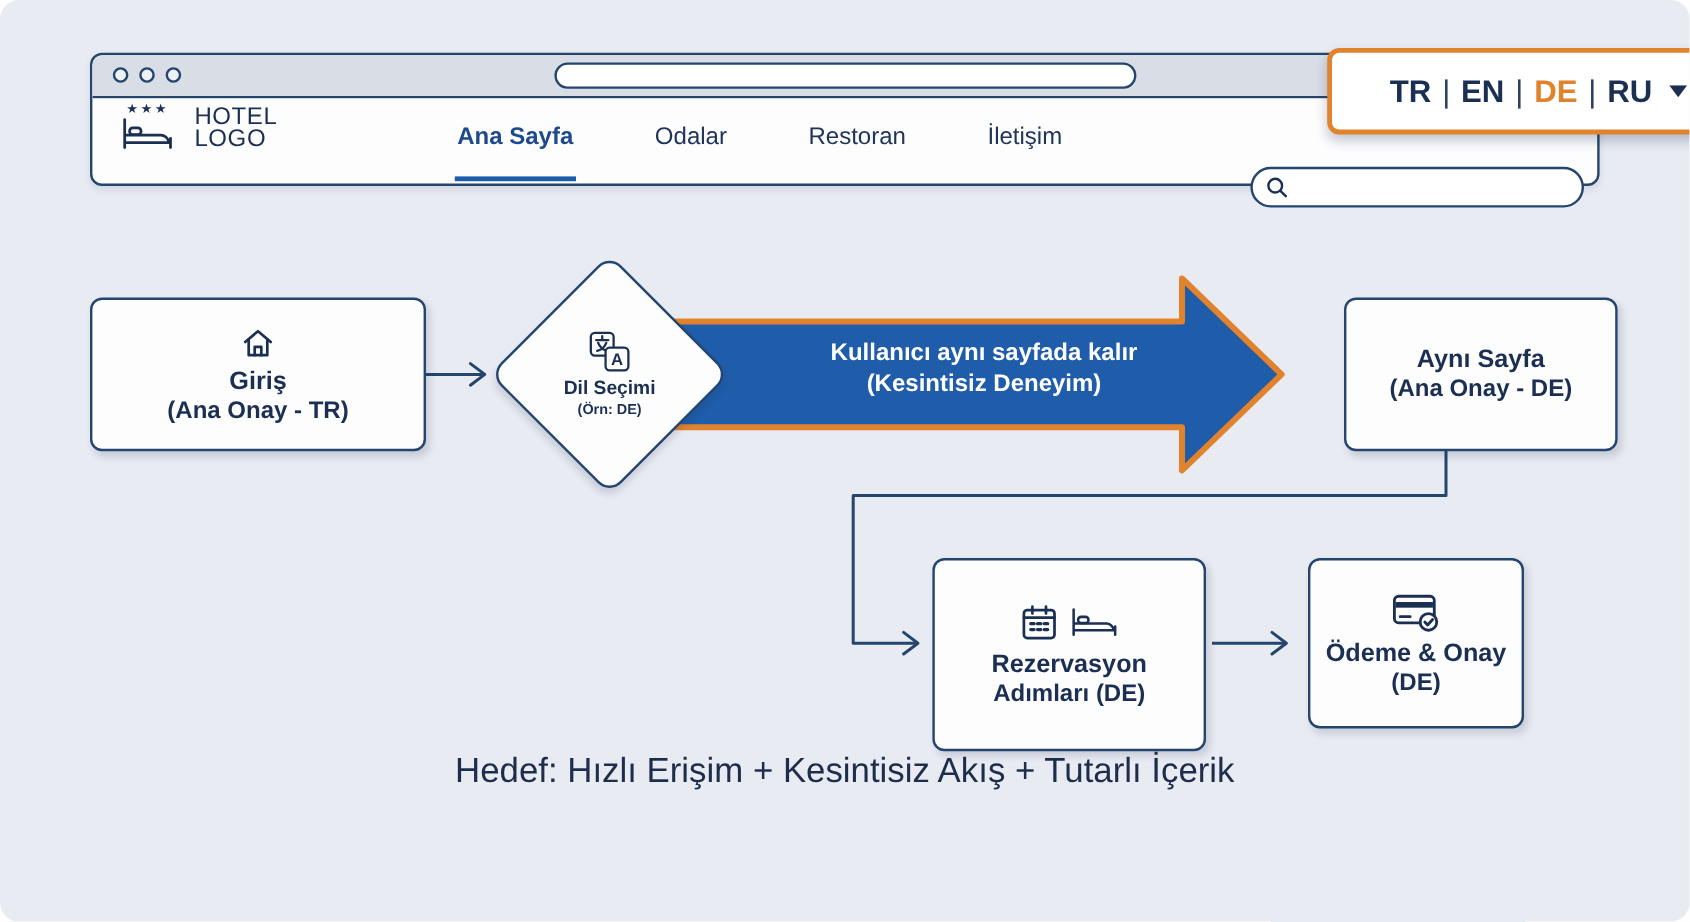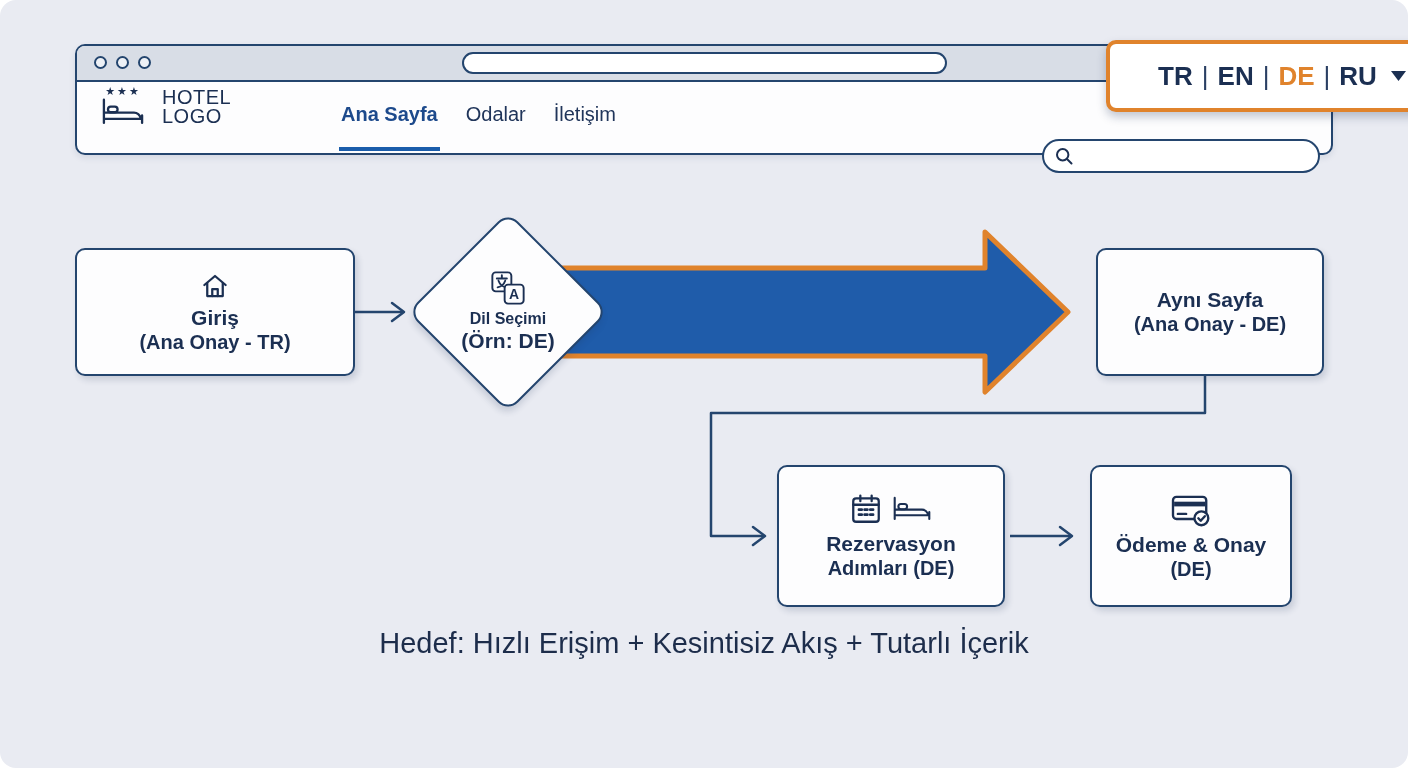--- a/index.html
+++ b/index.html
@@ -13,21 +13,21 @@
   .dots { position:absolute; left:17px; top:10px; display:flex; gap:9px; }
   .dot { width:13px; height:13px; border-radius:50%; border:2px solid #24456e; background:#eef1f6; cursor:pointer; }
   .urlbar { position:absolute; left:385px; top:6px; width:485px; height:22px; background:#fff; border:2px solid #24456e; border-radius:12px; cursor:text; }
   .browser-content { position:relative; height:69px; }
   .logo { position:absolute; left:18px; top:4px; display:flex; align-items:center; gap:11px; }
   .logo-icon { display:flex; flex-direction:column; align-items:center; }
   .logo-stars { font-size:11px; letter-spacing:2px; color:#1b2f52; line-height:11px; }
   .logo-text { font-size:20px; font-weight:400; color:#1b2f52; line-height:19px; letter-spacing:.5px; }
   .nav { position:absolute; left:262px; top:0; height:100%; display:flex; gap:24px; }
   .nav-item { display:flex; align-items:center; height:100%; font-size:20px; font-weight:500; color:#20355a;
-              border-bottom:4px solid transparent; padding:4px 2px; cursor:pointer; }
+              border-bottom:4px solid transparent; padding:4px 2px; cursor:pointer;margin-left:40px; }
   .nav-item.active { color:#1d4a8c; border-bottom-color:#1a5dab; font-weight:600; }
   .search { position:absolute; left:965px; top:57px; width:278px; height:34px; background:#fff; border:2px solid #24456e;
             border-radius:17px; display:flex; align-items:center; padding-left:10px; gap:6px; }
   .search input { border:none; outline:none; background:transparent; width:200px; font-size:15px; color:#1b2f52; font-family:"Liberation Sans",sans-serif; }
 
   
   .langbox { position:absolute; left:1058px; top:40px; width:352px; height:72px; background:#ffffff;
              border:4px solid #e0832c; border-radius:10px; box-shadow:0 5px 10px rgba(20,40,80,.25);
              display:flex; align-items:center; justify-content:center; gap:9px;
              font-size:26px; font-weight:700; color:#1b2f52; z-index:10; cursor:pointer;margin-left:48px; }
@@ -35,33 +35,33 @@
   .langbox .opt.active { color:#e0832c; }
   .langbox .caret { margin-left:5px; display:flex; }
 
   
   .fbox { position:absolute; background:#fdfdfe; border:2px solid #24456e; border-radius:10px;
           box-shadow:3px 4px 6px rgba(30,50,90,.16); display:flex; flex-direction:column;
           align-items:center; justify-content:center; text-align:center; color:#1b2f52; gap:1px; z-index:2; }
   .fbox .title { font-size:21px; font-weight:700; }
   .fbox .subtitle { font-size:20px; font-weight:700; }
   #box-start { left:75px; top:248px; width:280px; height:128px; }
-  #box-result { left:1096px; top:248px; width:228px; height:128px; }
-  #box-reservation { left:777px; top:465px; width:228px; height:142px;text-align:right; }
-  #box-payment { left:1090px; top:465px; width:202px; height:142px; }
+  #box-result { left:1120px; top:248px; width:228px; height:128px; }
+  #box-reservation { left:777px; top:465px; width:228px; height:161px;text-align:right; }
+  #box-payment { left:1090px; top:465px; width:180px; height:142px; }
   .icon-row { display:flex; gap:8px; align-items:center; margin-bottom:5px; }
 
   .diamond { position:absolute; left:437px; top:241px; width:142px; height:142px; background:#fdfdfe;
              border:2px solid #24456e; border-radius:14px; transform:rotate(45deg);
              box-shadow:3px 4px 6px rgba(30,50,90,.16); z-index:3; }
   .diamond-content { position:absolute; left:418px; top:254px; width:180px; height:114px; z-index:4;
              display:flex; flex-direction:column; align-items:center; justify-content:center;
              text-align:center; color:#1b2f52; gap:1px; }
   .diamond-content .title { font-size:16px; font-weight:700; }
-  .diamond-content .subtitle { font-size:21px; font-weight:700; }
+  .diamond-content .subtitle { font-size:12px; font-weight:700; }
 
   .bigarrow-svg { position:absolute; left:545px; top:228px; z-index:1; }
   .bigarrow-text { position:absolute; left:615px; top:281px; width:410px; z-index:2; text-align:center;
                    color:#ffffff; font-size:20px; font-weight:700; line-height:26px; }
 
   .connector { position:absolute; z-index:1; }
 
   .footer-text { position:absolute; left:0; top:627px; width:100%; text-align:center;
                  font-size:29px; font-weight:500; color:#1d2d4b; }
 </style>
@@ -89,20 +89,21 @@
           </svg>
         </div>
         <div class="logo-text">
           <div>HOTEL</div>
           <div>LOGO</div>
         </div>
       </div>
       <nav class="nav">
         <div class="nav-item active">Ana Sayfa</div>
         <div class="nav-item">Odalar</div>
+        <div class="nav-item">Restoran</div>
         <div class="nav-item">İletişim</div>
       </nav>
       <div class="search">
         <svg width="20" height="20" viewBox="0 0 20 20" fill="none" stroke="#1b2f52" stroke-width="2" stroke-linecap="round">
           <circle cx="8.7" cy="8.7" r="5.7"></circle>
           <path d="M13 13l4.5 4.5"></path>
         </svg>
         <input type="text" value="" style="">
       </div>
     </div>
@@ -134,20 +135,24 @@
   </div>
 
   <svg class="connector" style="left:318px; top:299px;" width="94" height="26" fill="none" stroke="#24456e" stroke-width="2.5" stroke-linecap="round" stroke-linejoin="round">
     <path d="M0 13h84"></path>
     <path d="M74 4l12 9-12 9"></path>
   </svg>
 
   <svg class="bigarrow-svg" width="530" height="172">
     <polygon points="3,40 440,40 440,4 523,84 440,164 440,128 3,128" fill="#1f5caa" stroke="#e0832c" stroke-width="5" stroke-linejoin="round"></polygon>
   </svg>
+  <div class="bigarrow-text">
+    <div>Kullanıcı aynı sayfada kalır</div>
+    <div>(Kesintisiz Deneyim)</div>
+  </div>
 
   <div class="diamond"></div>
   <div class="diamond-content">
     <svg width="38" height="38" viewBox="0 0 34 34" fill="none" stroke="#1b2f52" stroke-width="1.7" stroke-linecap="round" style="margin-bottom:2px">
       <rect x="3" y="3" width="17" height="17" rx="3" fill="#fdfdfe"></rect>
       <path d="M7 8.5h9M11.5 5.5v3M14.5 10.5c-1.2 3.4-4 5.3-6.8 5.9M8.5 10.5c1.2 3.4 4 5.3 6.8 5.9"></path>
       <rect x="14" y="14" width="17" height="17" rx="3" fill="#fdfdfe"></rect>
       <text x="22.5" y="27" font-size="12.5" font-weight="bold" fill="#1b2f52" stroke="none" text-anchor="middle" font-family="Liberation Sans, sans-serif">A</text>
     </svg>
     <div class="title">Dil Seçimi</div>

